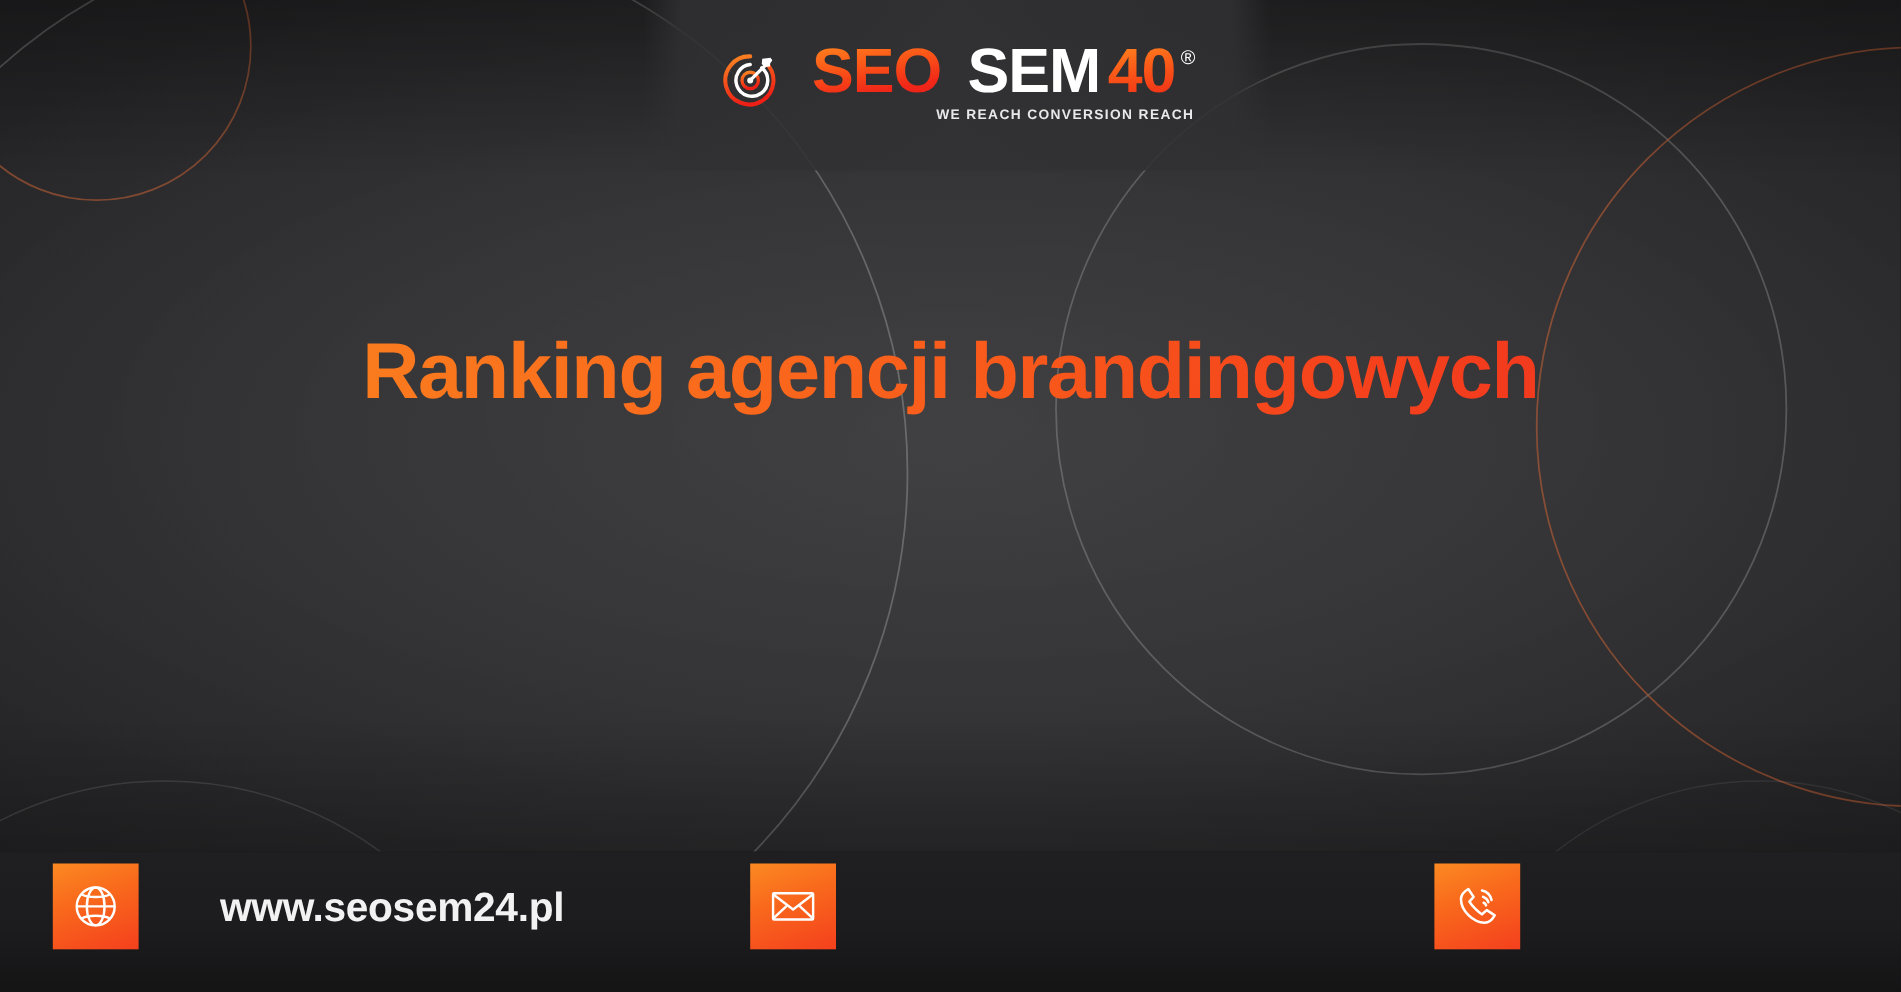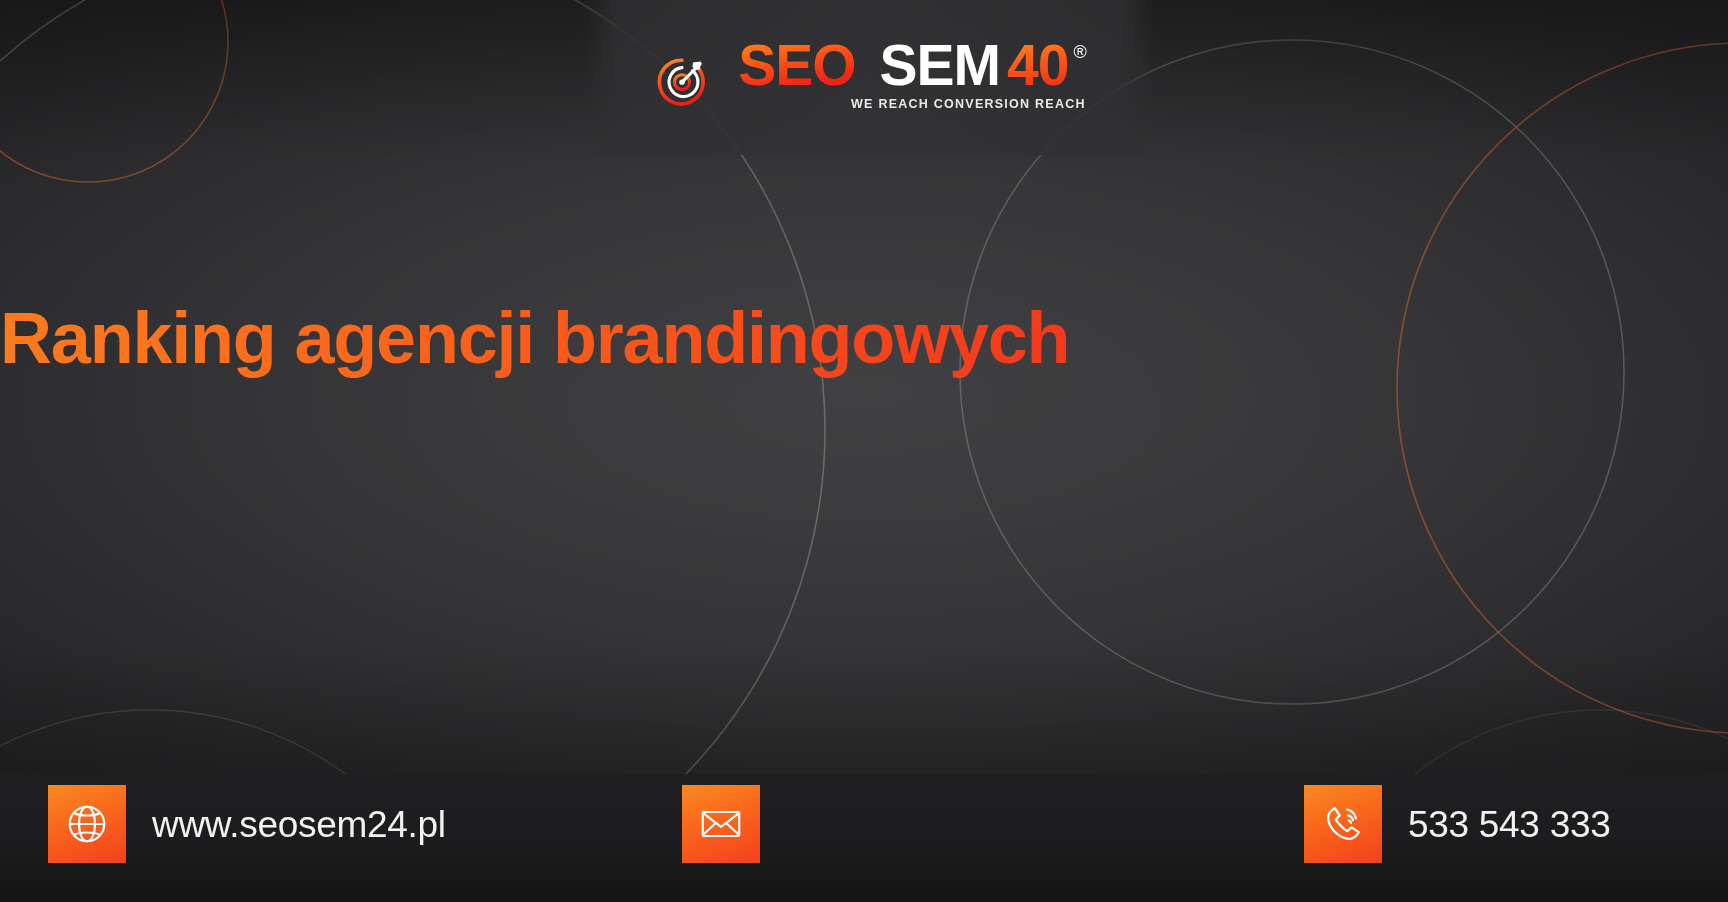--- a/index.html
+++ b/index.html
@@ -29,21 +29,21 @@
       radial-gradient(110% 80% at 50% 42%, rgba(255,255,255,0.035) 0%, rgba(255,255,255,0.012) 40%, rgba(0,0,0,0) 62%),
       linear-gradient(to bottom, rgba(0,0,0,0.30) 0%, rgba(0,0,0,0) 18%, rgba(0,0,0,0) 72%, rgba(0,0,0,0.42) 100%);
   }
 
   
   #logo-panel {
     position:absolute; left:585px; top:0; width:570px; height:155px;
     background:linear-gradient(to right, rgba(44,44,46,0.0) 0%, rgba(48,48,50,0.85) 6%, rgba(50,50,52,0.92) 50%, rgba(48,48,50,0.85) 94%, rgba(44,44,46,0.0) 100%);
     display:flex; align-items:center; justify-content:center;
   }
-  #logo-lockup { display:flex; align-items:flex-end; gap:28px; transform:translateY(-4px); }
+  #logo-lockup { display:flex; align-items:center; gap:28px; transform:translateY(-4px); }
 
   .target-icon { width:56px; height:56px; flex:0 0 auto; display:block; }
 
   .wordmark { display:flex; flex-direction:column; align-items:flex-start; }
   .wordmark-top {
     display:flex; align-items:baseline;
     font-size:57px; font-weight:700; letter-spacing:-1px; line-height:1;
     font-family:"Liberation Sans","DejaVu Sans",sans-serif;
   }
   .w-seo {
@@ -60,21 +60,21 @@
   .w-reg { color:#ffffff; font-size:18px; font-weight:400; margin-left:5px; align-self:flex-start; position:relative; top:6px; }
   .wordmark-tagline {
     color:#e9e9e9; font-size:12.5px; font-weight:600; letter-spacing:1.25px;
     margin-top:3px; align-self:flex-end; white-space:nowrap;
     font-family:"Liberation Sans","DejaVu Sans",sans-serif;
   }
 
   
   #headline-block {
     position:absolute; left:0; right:0; top:300px;
-    display:flex; flex-direction:row; align-items:center;
+    display:flex; flex-direction:column; align-items:center;
   }
   #page-title {
     font-size:72px; font-weight:700; letter-spacing:-1.2px; line-height:1.08;
     white-space:nowrap;
     background:linear-gradient(100deg,#fa7b1e 0%, #fa6a1c 30%, #f8571b 58%, #f5431c 82%, #f23a1e 100%);
     -webkit-background-clip:text; background-clip:text; color:transparent;
   }
   #page-subtitle {
     margin-top:20px;
     font-size:57px; font-weight:400; color:#ffffff; letter-spacing:-0.5px;
@@ -96,22 +96,22 @@
   #contact-email { position:absolute; left:636px; top:0; }
   #contact-phone { position:absolute; left:1258px;top:0; }
 
   .contact-icon-box {
     width:78px; height:78px; flex:0 0 auto;
     background:linear-gradient(160deg,#fb8a22 0%, #f96b1c 38%, #f4401d 100%);
     display:flex; align-items:center; justify-content:center;
   }
   .contact-icon-box svg { width:46px; height:46px; display:block; }
   .contact-text {
-    color:#f2f2f2; font-size:37px; font-weight:400; letter-spacing:-0.3px;
-    white-space:nowrap; line-height:1;
+    color:#f2f2f2; font-size:37px; font-weight:700; letter-spacing:-0.3px;
+    white-space:nowrap; line-height:1;margin-left:48px;
   }
 </style>
 </head>
 <body>
 
 <div id="slide">
 
   <div class="deco">
     <svg viewBox="0 0 1728 902" preserveAspectRatio="none">
 
@@ -202,19 +202,18 @@
 
       <div class="contact-item" id="contact-phone">
         <div class="contact-icon-box">
           <svg viewBox="0 0 48 48" fill="none" stroke="#ffffff" stroke-width="2.4" stroke-linecap="round" stroke-linejoin="round">
             <path d="M15.5 7.5 C12 9.5 8.5 13 8.5 17 C8.5 28 20 39.5 31 39.5 C35 39.5 38.5 36 40.5 32.5 L33 27.5 L28.5 31.5 C25 29.5 18.5 23 16.5 19.5 L20.5 15 Z"></path>
             <path d="M28.5 9 C33 10 36.5 13.5 37.5 18"></path>
             <path d="M29.5 15 C32 15.8 33.8 17.6 34.5 20"></path>
             <path d="M30 20.5 C31.2 20.9 32 21.8 32.3 23"></path>
           </svg>
         </div>
-        <div class="contact-text">533 543 333</div>
       </div>
 
     </div>
   </div>
 
 </div>
 
 </body></html>

